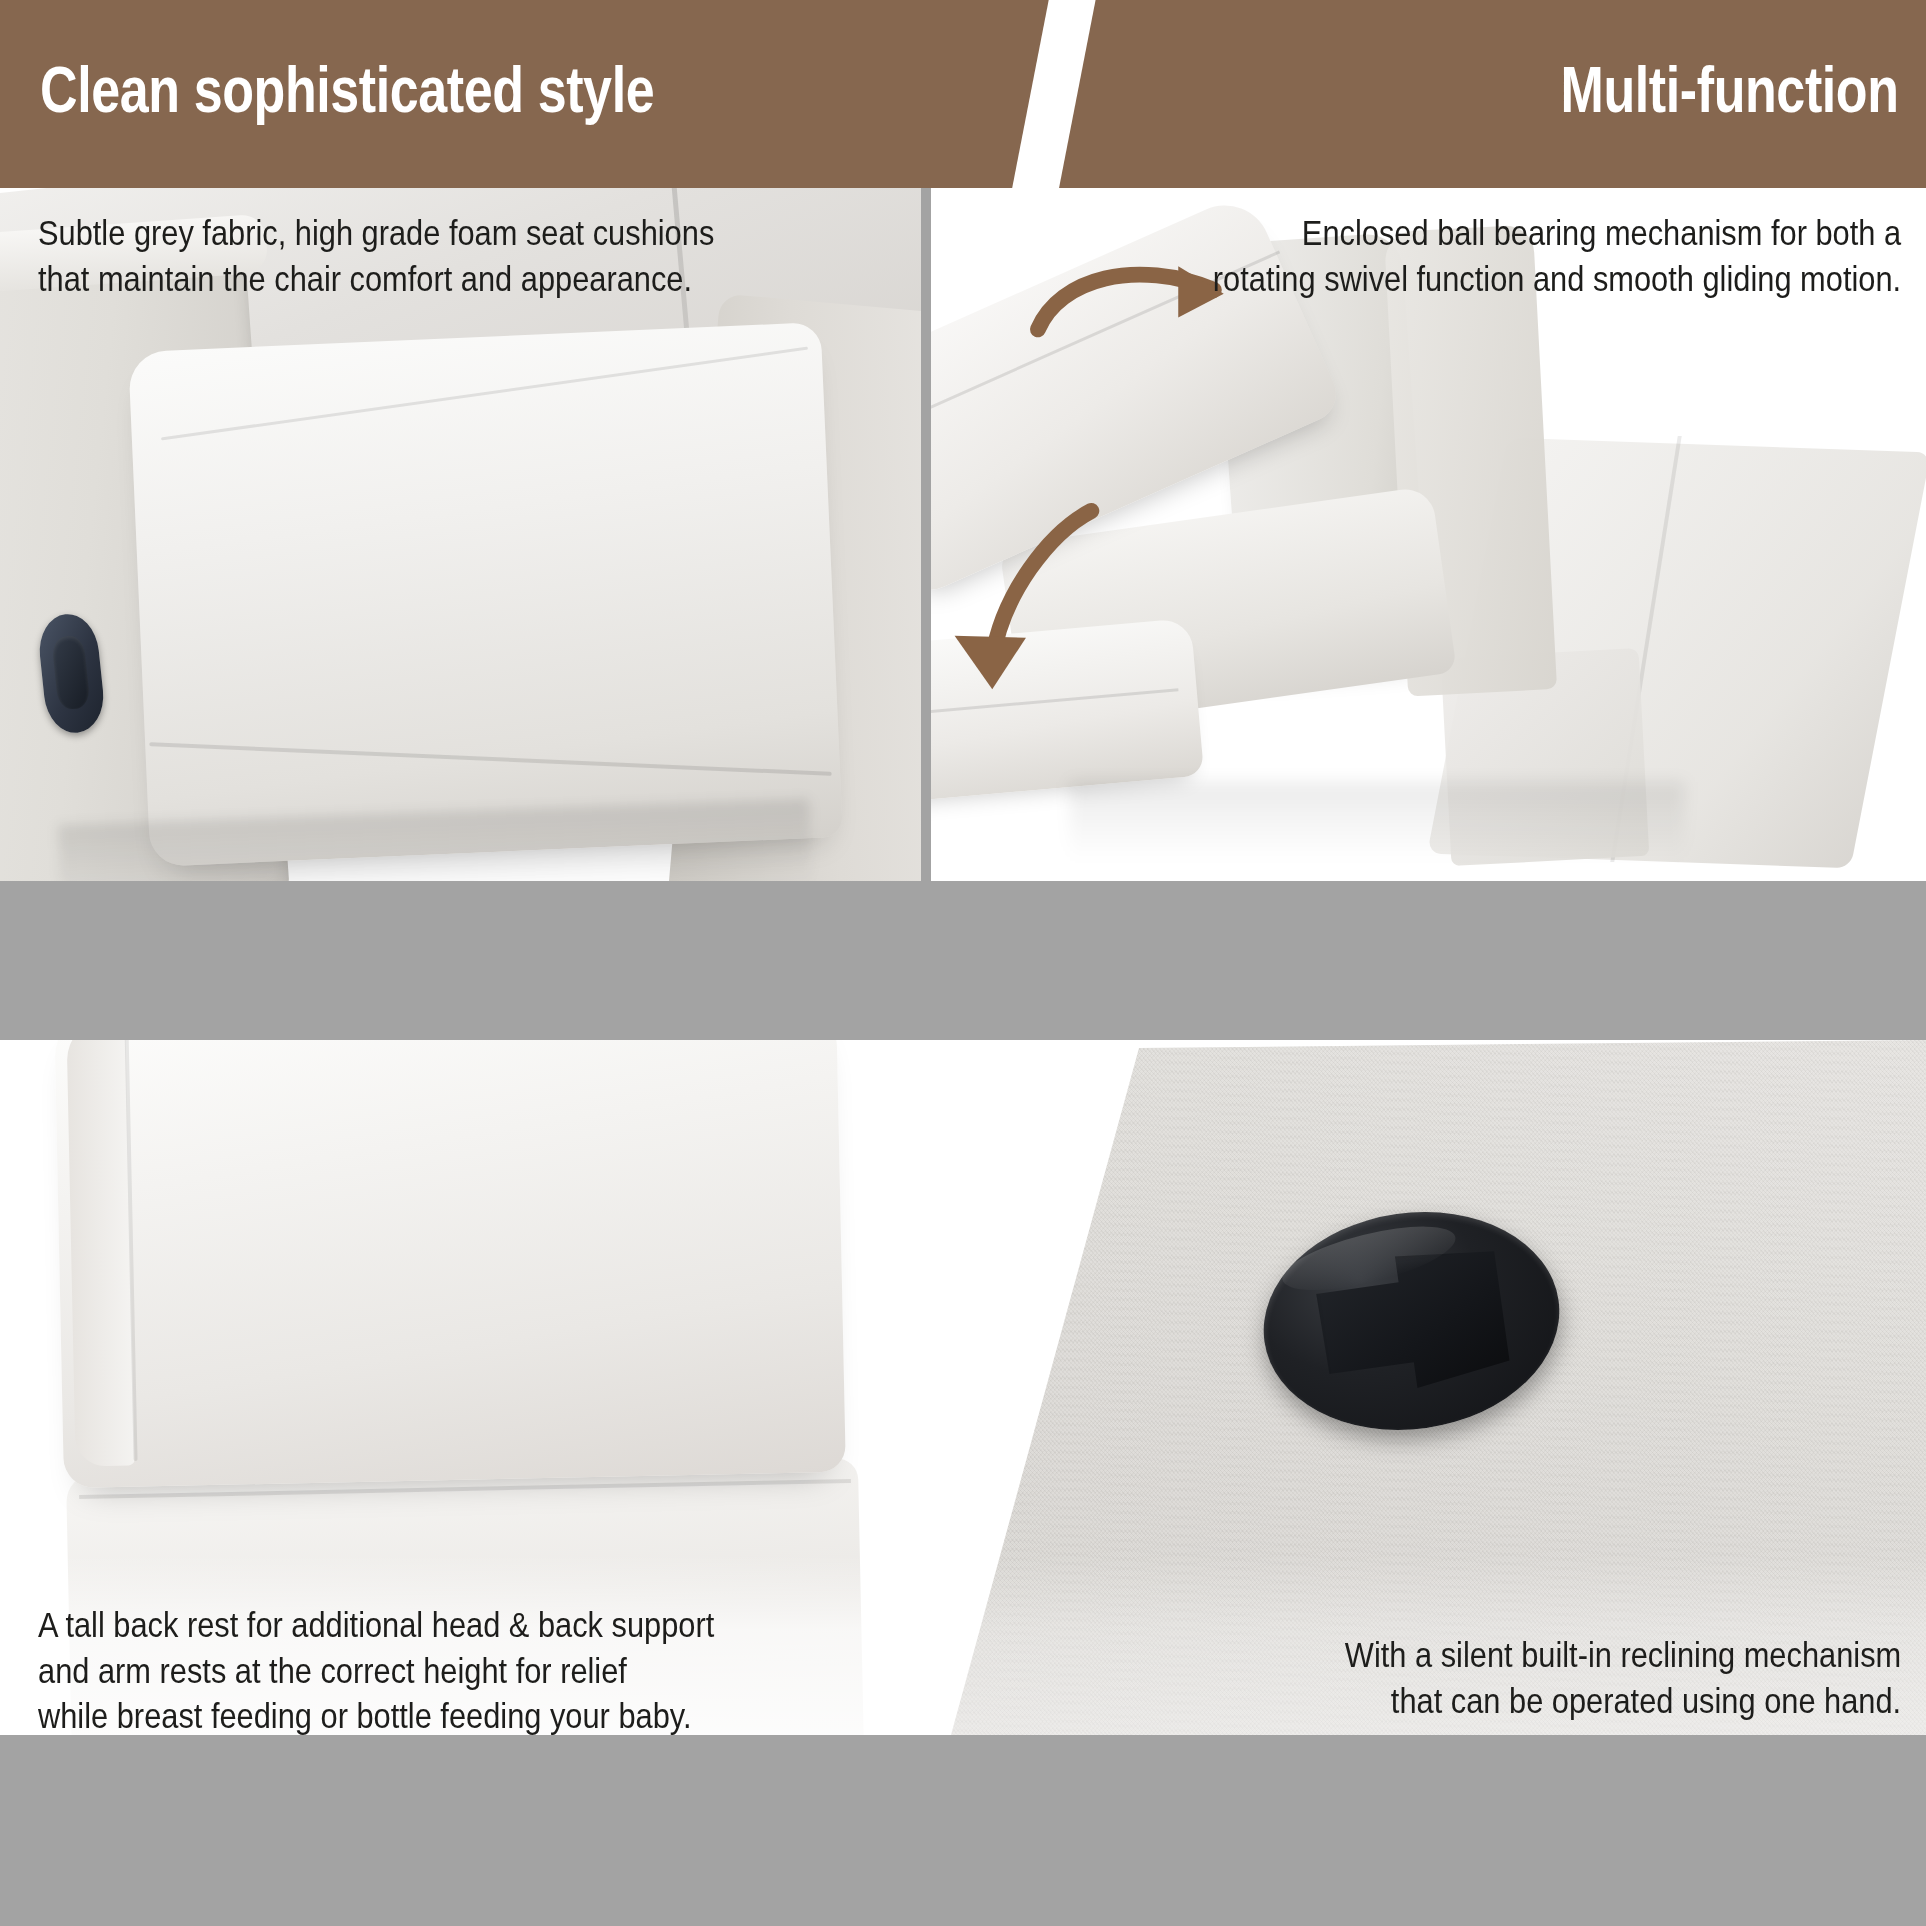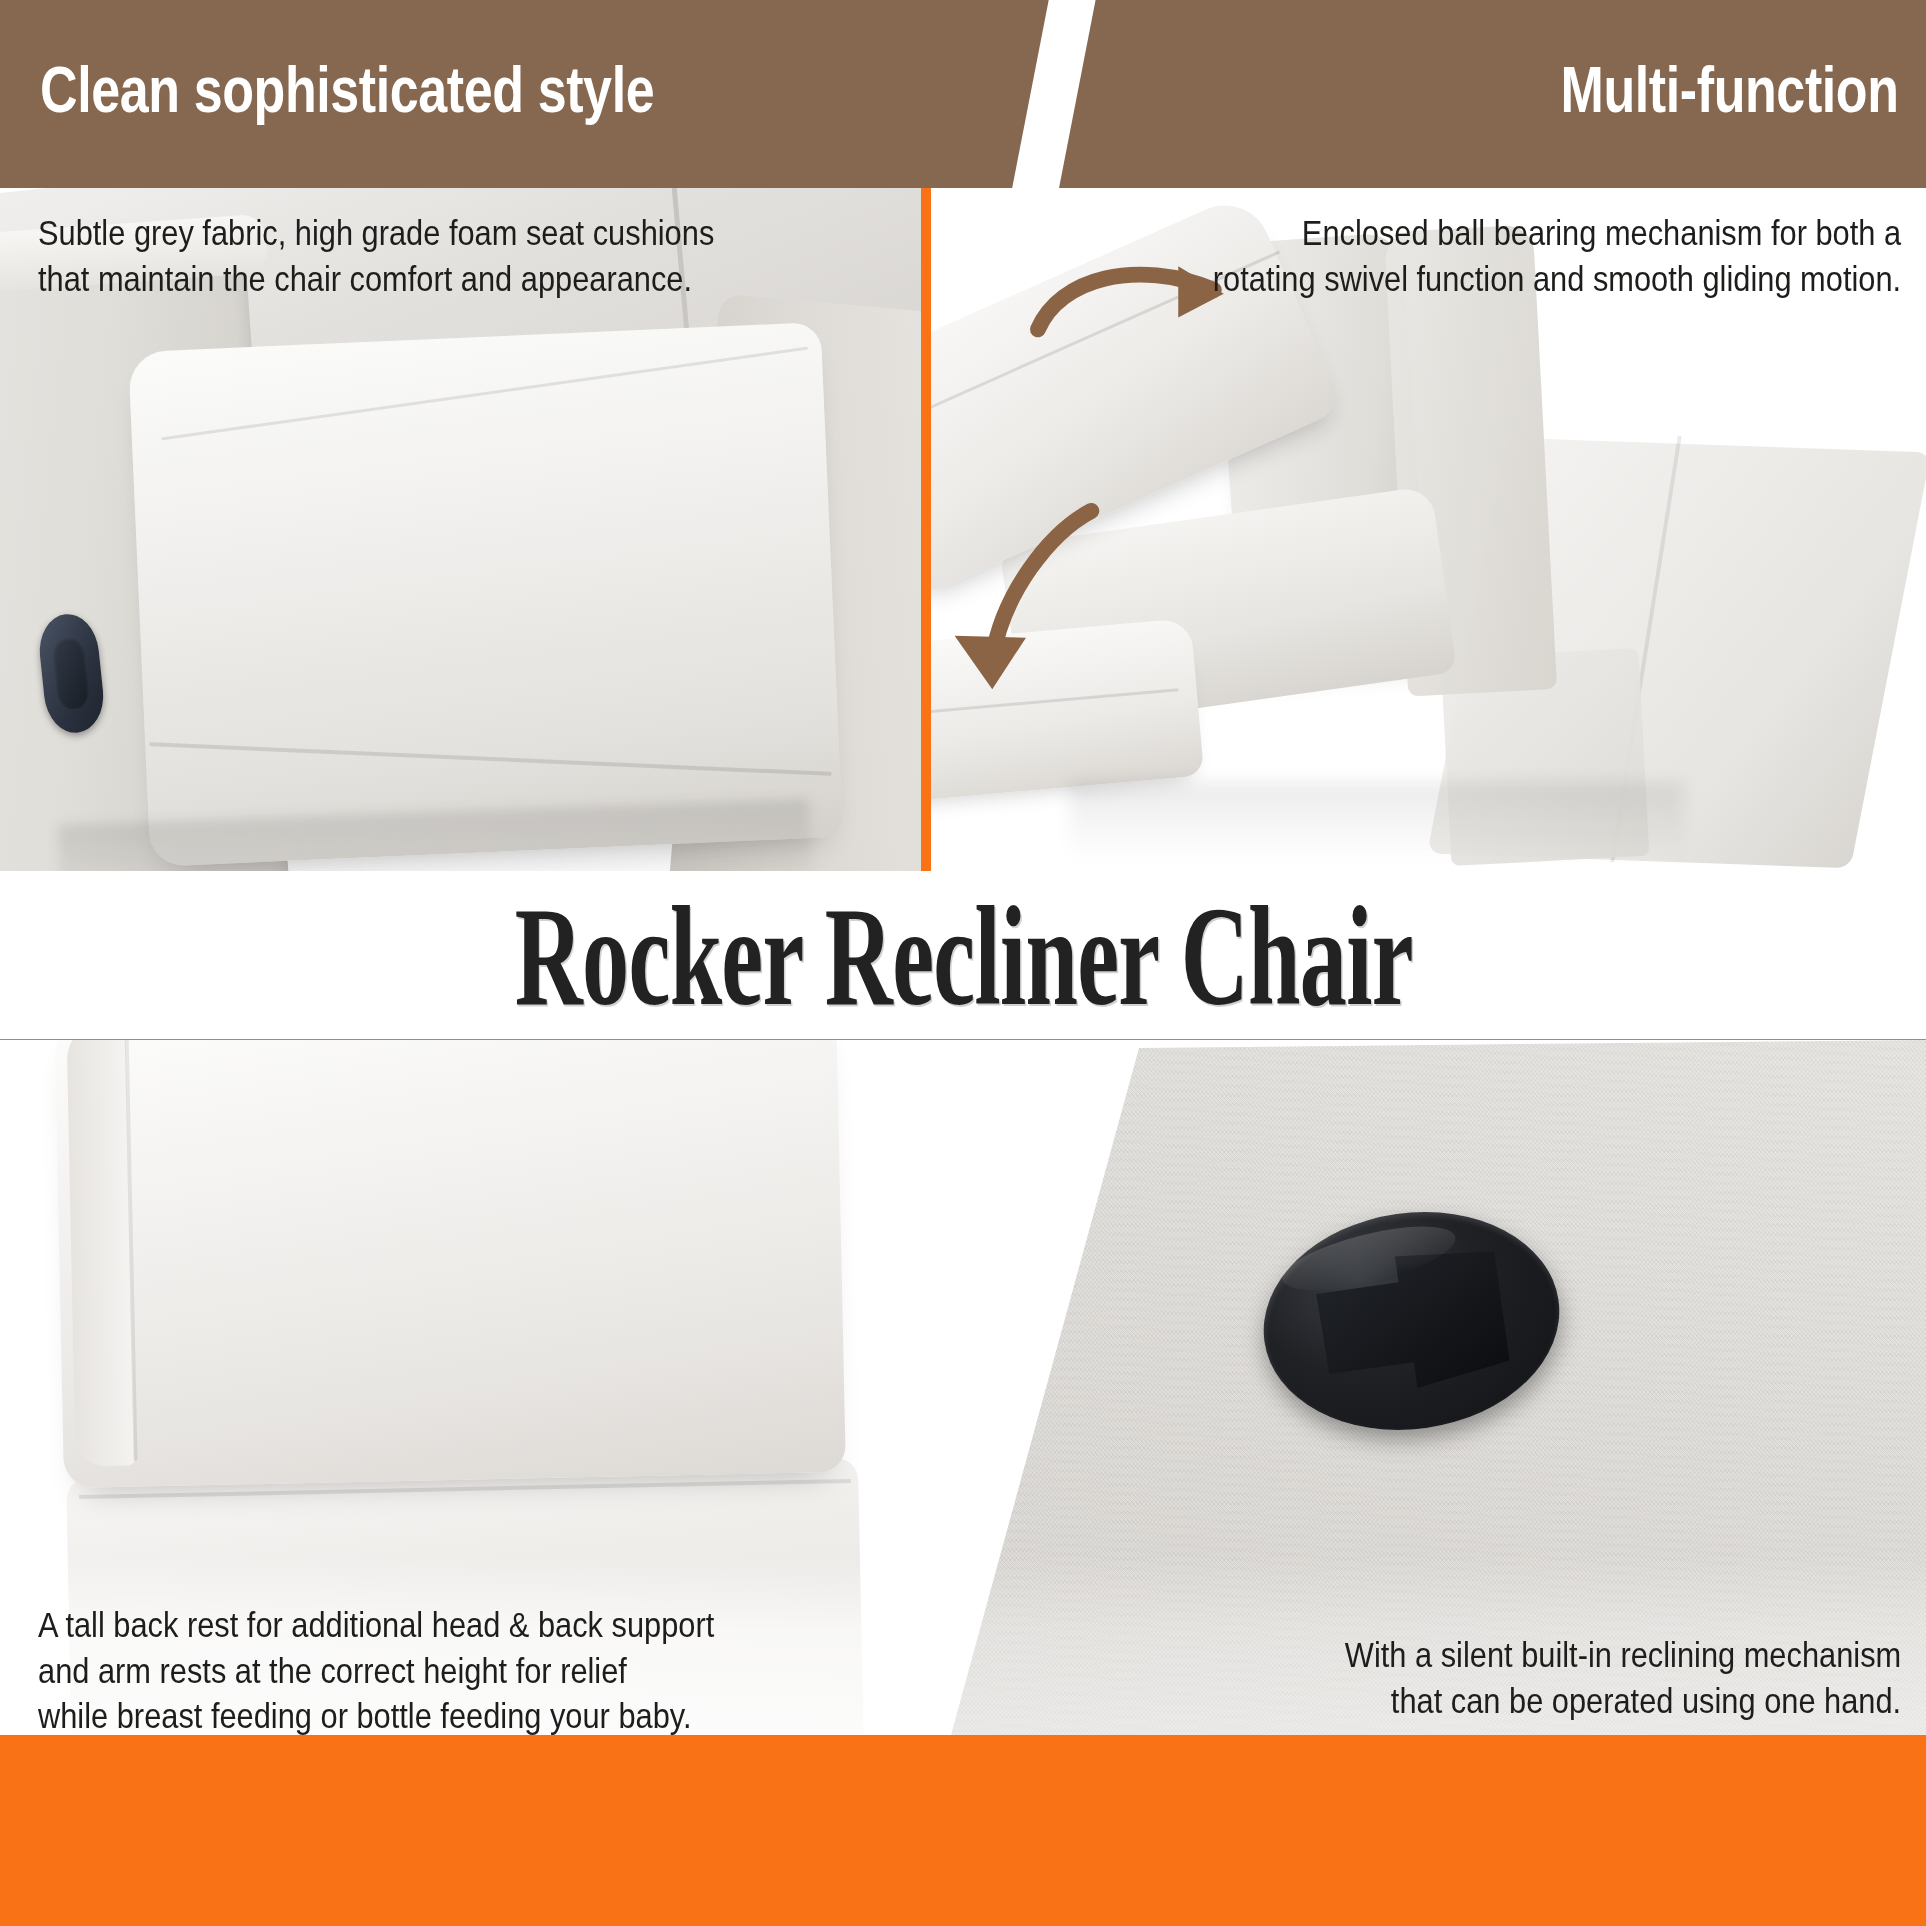--- a/index.html
+++ b/index.html
@@ -6,21 +6,21 @@
   html,body{margin:0;padding:0;background:#fff;}
   body{
     font-family:"Liberation Sans", sans-serif;
     -webkit-font-smoothing:antialiased;
   }
   #poster{
     position:relative;
     width:1927px;
     height:1927px;
     overflow:hidden;
-    background:#f97316;
+    background:#a3a3a3;
   }
   .noselect{user-select:none;}
 
   
   .header-bar{
     position:absolute;left:0;top:0;width:1927px;height:188px;
     background:#86674f;
     overflow:hidden;
   }
   .header-slash{
@@ -365,23 +365,20 @@
 
     <svg class="arrow-svg" style="left:-20px;top:297px;width:218px;height:238px;" viewBox="0 0 220 240">
       <path d="M182 26 C 140 48, 92 110, 82 176" stroke="#8a6445" stroke-width="16" fill="none" stroke-linecap="round"></path>
       <path d="M44 152 L82 206 L116 154 Z" fill="#8a6445"></path>
     </svg>
   </div>
 
   <div class="body-copy copy-tr noselect">Enclosed ball bearing mechanism for both a
 rotating swivel function and smooth gliding motion.</div>
 
-  <div class="title-band">
-    <div class="center-title noselect">Rocker Recliner Chair</div>
-  </div>
 
   <div class="photo-bl">
     <div class="bl-lower"></div>
     <div class="bl-pillow"></div>
     <div class="bl-pillow-edge"></div>
     <div class="bl-pillow-seam"></div>
     <div class="bl-lower-seam"></div>
     <div class="bl-text-wash"></div>
   </div>
 

